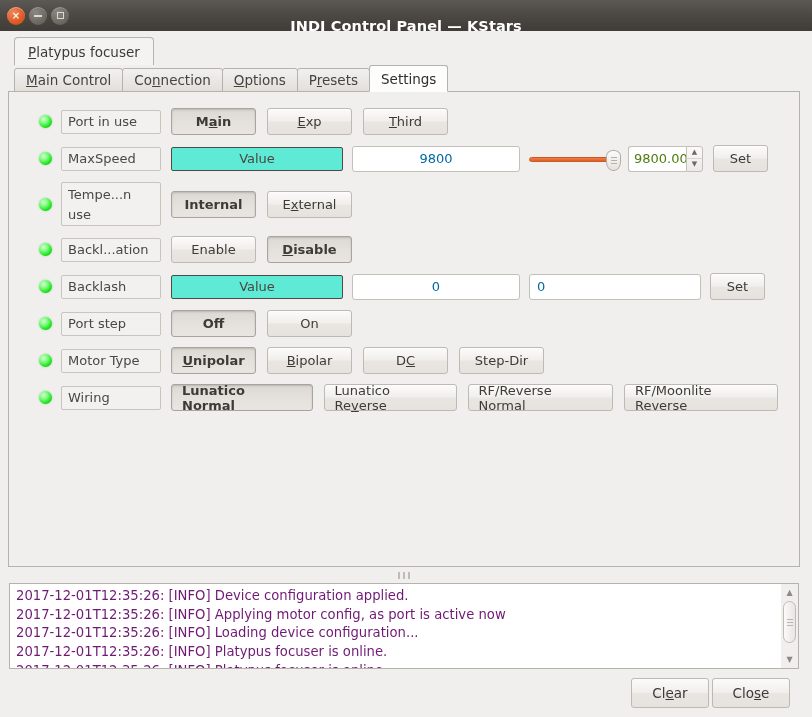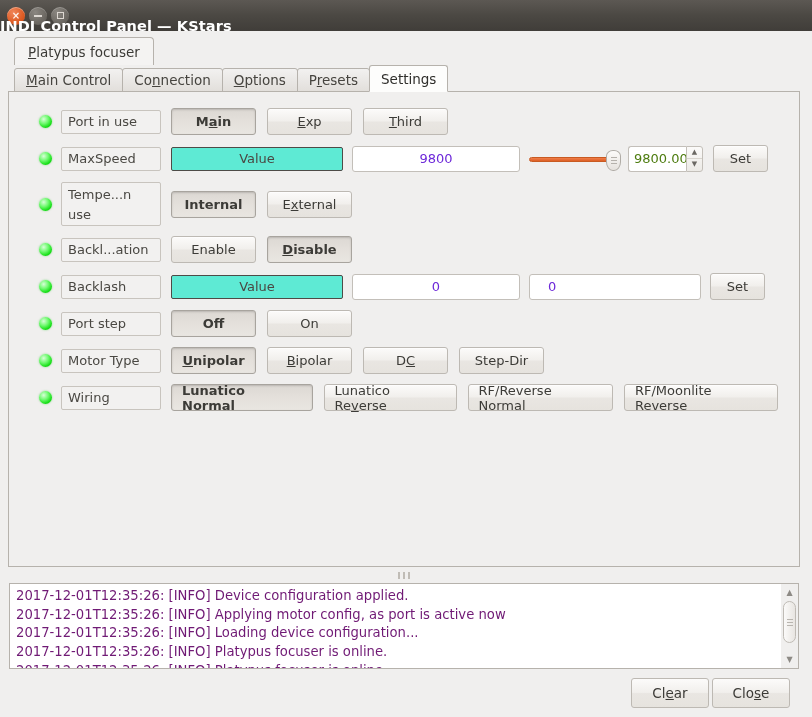--- a/index.html
+++ b/index.html
@@ -36,21 +36,21 @@
     font-weight: bold;
   }
   .wbtn-min, .wbtn-max {
     background: radial-gradient(circle at 35% 30%, #8b8781 0%, #6d6963 60%, #5a5752 100%);
     color: #e8e4df; box-shadow: inset 0 1px 0 rgba(255,255,255,.22);
   }
   .wbtn-min .glyph { display:block; width:8px; height:2px; background:#ddd8d2; }
   .wbtn-max .glyph { display:block; width:7px; height:7px; border:1.5px solid #ddd8d2; }
   .wtitle {
     position: absolute; left: 0; right: 0;
-    text-align: left;
+    text-align: center;
     color: #ffffff;
     font-size: 14.5px;
     font-weight: bold;
     pointer-events: none;
     letter-spacing: .1px;
     margin-top: 21px;
   }
 
   
   .window {
@@ -190,22 +190,22 @@
     color: #4a4843;
     margin-right: 9px;
   }
   .field {
     height: 26px;
     line-height: 24px;
     background: #ffffff;
     border: 1px solid #c3bfb9;
     border-radius: 3px;
     font-size: 13px;
-    color: #6d28d9;
-    padding: 0 18px;
+    color: #0369a1;
+    padding: 0 7px;
     margin-right: 9px;
     overflow: hidden;
     white-space: nowrap;
   }
   .field.center { text-align: center; }
 
   
   .slider {
     width: 92px;
     height: 26px;

